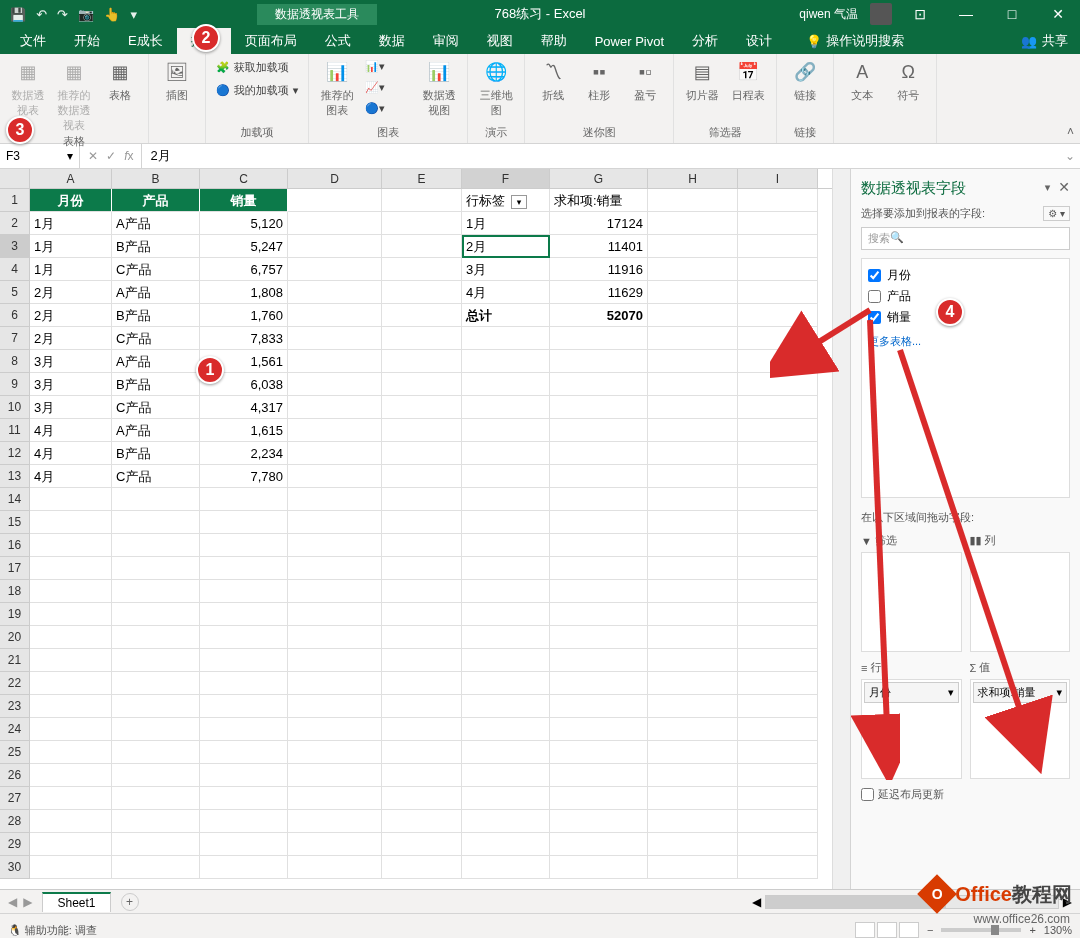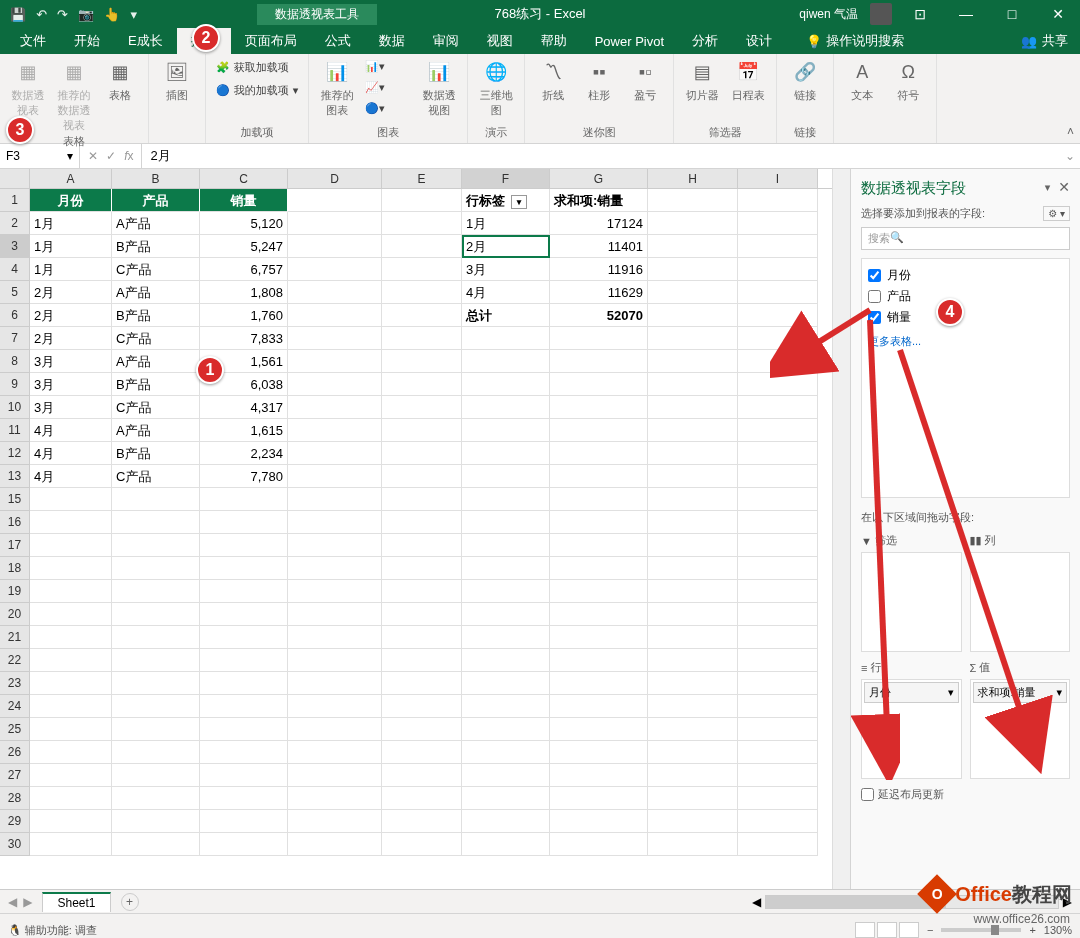--- a/index.html
+++ b/index.html
@@ -54,21 +54,21 @@
 .col-D { width: 94px; } .col-E { width: 80px; } .col-F { width: 88px; }
 .col-G { width: 98px; } .col-H { width: 90px; } .col-I { width: 80px; }
 
 .grid-body { flex: 1; overflow: hidden; position: relative; }
 .row { display: flex; height: 23px; }
 .row-h { width: 30px; background: #e6e6e6; border-right: 1px solid #ccc; border-bottom: 1px solid #ccc; text-align: center; font-size: 12px; color: #333; line-height: 23px; }
 .row-h.sel { background: #ccc; }
 .cell { border-right: 1px solid #e0e0e0; border-bottom: 1px solid #e0e0e0; padding: 0 4px; font-size: 13px; line-height: 23px; overflow: hidden; white-space: nowrap; }
 .cell.hdr { background: #0c7a4a; color: #fff; font-weight: bold; text-align: center; border-right: 1px solid #fff; }
 .cell.num { text-align: right; }
-.cell.pivot-h { font-weight: bold; }
+.cell.pivot-h { font-weight: normal; }
 .cell.total { font-weight: bold; }
 .cell.selected { outline: 2px solid #0c7a4a; outline-offset: -2px; background: #fff; }
 .pivot-drop { display: inline-block; width: 16px; height: 14px; border: 1px solid #999; margin-left: 6px; vertical-align: middle; font-size: 9px; text-align: center; line-height: 12px; }
 
 .vscroll { width: 18px; background: #f0f0f0; border-left: 1px solid #ddd; }
 
 
 .field-pane { width: 230px; border-left: 1px solid #d4d4d4; background: #f9f9f9; padding: 10px; display: flex; flex-direction: column; }
 .fp-title { font-size: 15px; font-weight: normal; color: #0c6b3f; margin-bottom: 8px; display: flex; justify-content: space-between; align-items: start; }
 .fp-close { color: #666; font-size: 14px; }
@@ -461,20 +461,32 @@
           <div class="cell col-B">C产品</div>
           <div class="cell col-C num">7,780</div>
           <div class="cell col-D"></div>
           <div class="cell col-E"></div>
           <div class="cell col-F"></div>
           <div class="cell col-G"></div>
           <div class="cell col-H"></div>
           <div class="cell col-I"></div>
         </div>
         <div class="row">
+          <div class="row-h">14</div>
+          <div class="cell col-A"></div>
+          <div class="cell col-B"></div>
+          <div class="cell col-C"></div>
+          <div class="cell col-D"></div>
+          <div class="cell col-E"></div>
+          <div class="cell col-F"></div>
+          <div class="cell col-G"></div>
+          <div class="cell col-H"></div>
+          <div class="cell col-I"></div>
+        </div>
+        <div class="row">
           <div class="row-h">15</div>
           <div class="cell col-A"></div>
           <div class="cell col-B"></div>
           <div class="cell col-C"></div>
           <div class="cell col-D"></div>
           <div class="cell col-E"></div>
           <div class="cell col-F"></div>
           <div class="cell col-G"></div>
           <div class="cell col-H"></div>
           <div class="cell col-I"></div>

